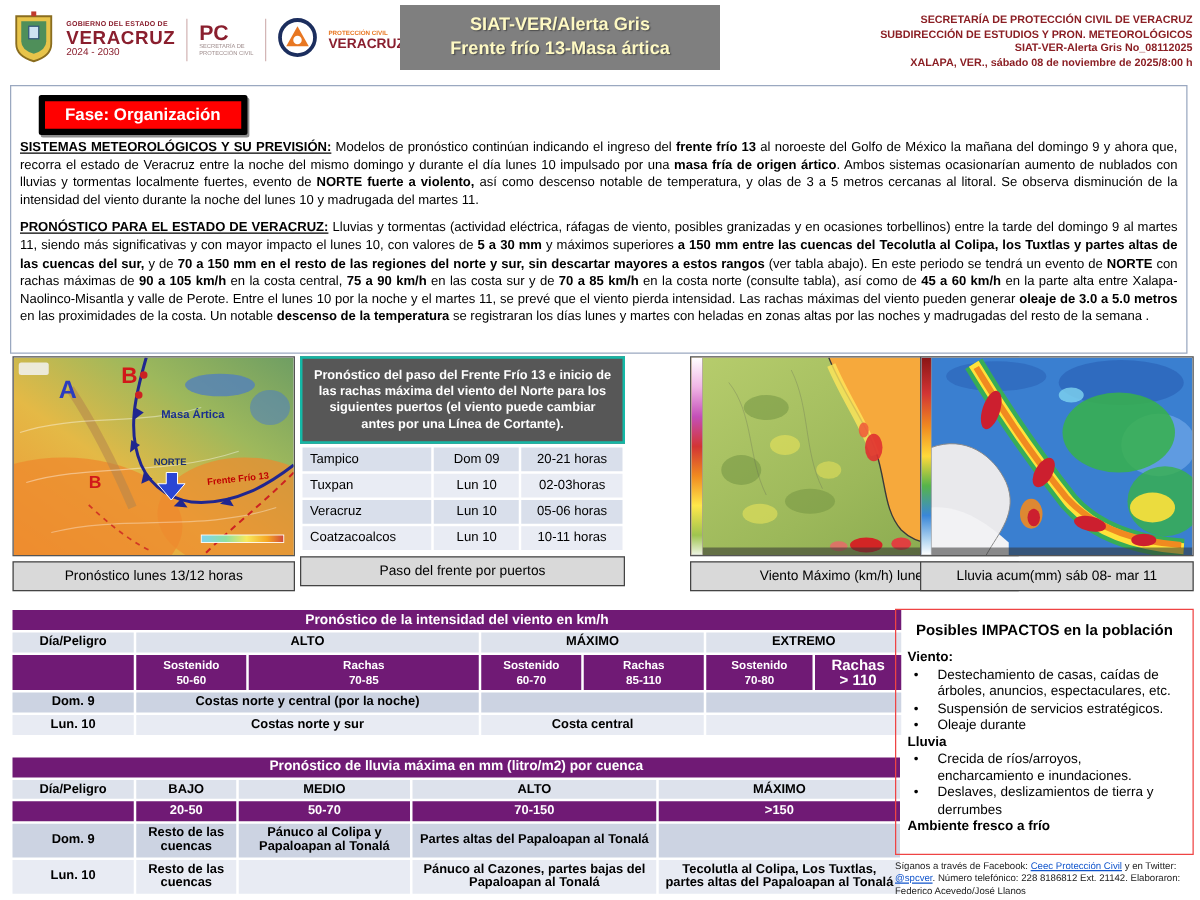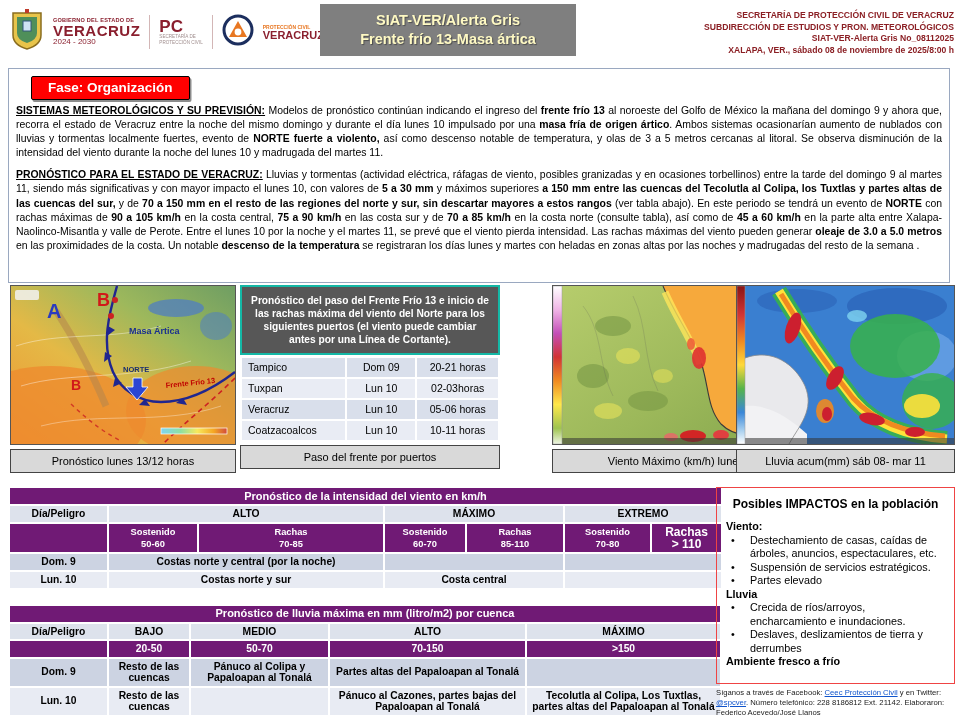--- a/index.html
+++ b/index.html
@@ -19,21 +19,21 @@
   .pcv-name{font-size:11px;font-weight:800;color:#8a1f2e;line-height:11px;}
 
   .title-box{position:absolute;left:320px;top:4px;width:256px;height:52px;background:#7f7f7f;
              color:#fef9c3;display:flex;flex-direction:column;justify-content:center;align-items:center;
              font-weight:bold;font-size:14.5px;line-height:19px;text-shadow:1px 1px 1px rgba(0,0,0,.4);}
   .org-block{position:absolute;right:6px;top:10px;text-align:right;color:#8b1f24;
              font-weight:bold;font-size:8.6px;line-height:11.5px;}
 
   
   .main-box{position:absolute;left:8px;top:68px;width:942px;height:215px;border:1px solid #9aa8c0;box-sizing:border-box;}
-  .phase-box{display:inline-block;margin:7px 0 3px 22px;background:#ff0000;border:1px solid #000000;
+  .phase-box{display:inline-block;margin:7px 0 3px 22px;background:#ff0000;border:5px solid #000000;
              color:#fff;font-weight:bold;font-size:13.5px;padding:3px 16px 4px;border-radius:2px;
              box-shadow:1.5px 2px 0 rgba(0,0,0,.45);}
   .forecast{padding:1px 7px 0 7px;font-size:10.45px;line-height:14.1px;text-align:justify;}
   .forecast p{margin:0 0 8px 0;}
   .b{font-weight:bold;}
   .bu{font-weight:bold;text-decoration:underline;}
 
   
   .panel{position:absolute;top:285px;}
   #panel-map1{left:10px;width:226px;}
@@ -411,21 +411,21 @@
     <div class="imp-row">
       <span class="imp-bullet">•</span>
       <span class="imp-text">Destechamiento de casas, caídas de árboles, anuncios, espectaculares, etc.</span>
     </div>
     <div class="imp-row">
       <span class="imp-bullet">•</span>
       <span class="imp-text">Suspensión de servicios estratégicos.</span>
     </div>
     <div class="imp-row">
       <span class="imp-bullet">•</span>
-      <span class="imp-text">Partes elevado</span>
+      <span class="imp-text">Oleaje durante</span>
     </div>
     <div class="imp-h">Lluvia</div>
     <div class="imp-row">
       <span class="imp-bullet">•</span>
       <span class="imp-text">Crecida de ríos/arroyos, encharcamiento e inundaciones.</span>
     </div>
     <div class="imp-row">
       <span class="imp-bullet">•</span>
       <span class="imp-text">Deslaves, deslizamientos de tierra y derrumbes</span>
     </div>

